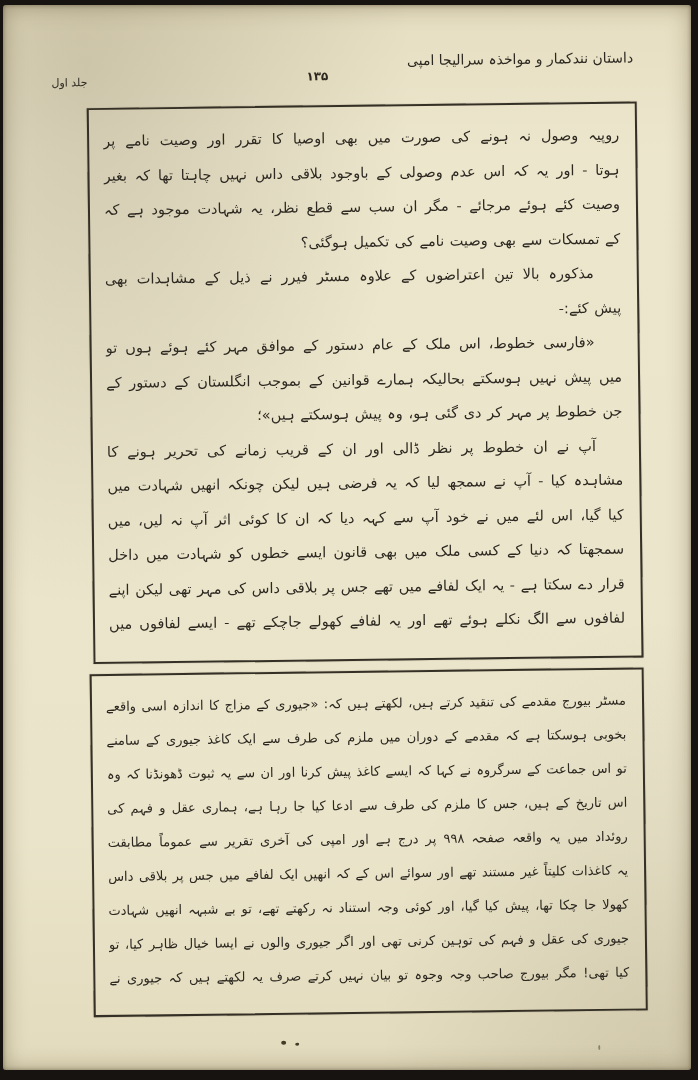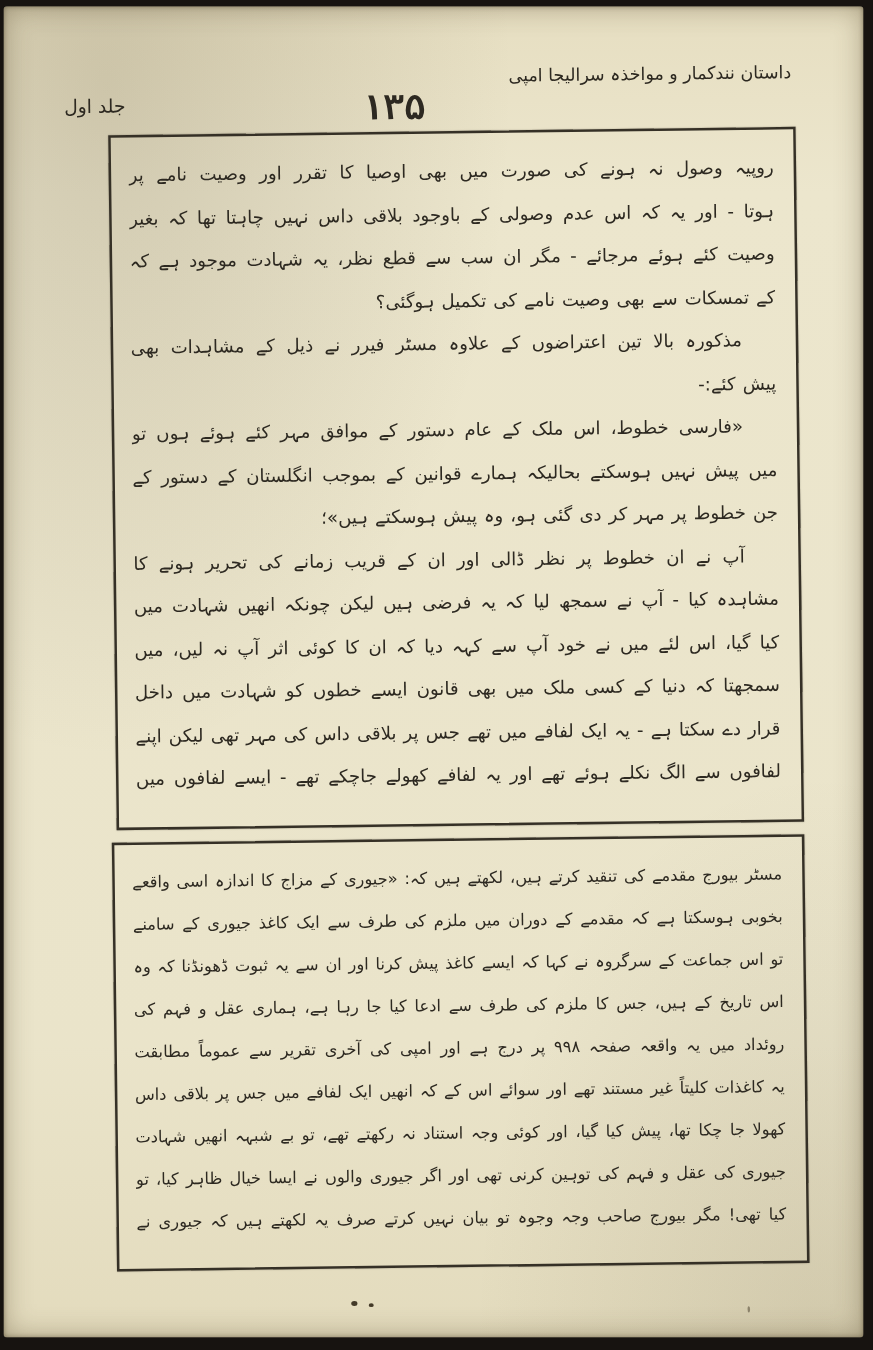--- a/index.html
+++ b/index.html
@@ -14,22 +14,22 @@
       radial-gradient(ellipse at 12% 6%, rgba(80,68,40,0.18), rgba(0,0,0,0) 38%),
       radial-gradient(ellipse at 95% 100%, rgba(80,68,40,0.12), rgba(0,0,0,0) 30%),
       linear-gradient(180deg,#e6dec1 0%,#ece6cd 14%,#eae4ca 78%,#e3dbbd 100%);
     box-shadow:inset 0 0 22px rgba(70,55,25,0.38), inset 0 0 4px rgba(40,30,10,0.45);
     border-radius:3px;
     color:#2d2921;
   }
   .tilt{position:absolute;inset:0;transform:rotate(-0.7deg);transform-origin:50% 50%;}
   .hdr{position:absolute;white-space:nowrap;}
   .hdr-title{top:48px;right:52px;font-size:14px;letter-spacing:0.3px;}
-  .hdr-num{top:64px;left:297px;width:46px;text-align:center;font-size:28px;font-weight:bold;font-family:Liberation Mono, monospace;}
-  .hdr-vol{top:68px;left:54px;font-size:15px;}
+  .hdr-num{top:64px;left:297px;width:46px;text-align:center;font-size:12px;font-weight:bold;}
+  .hdr-vol{top:68px;left:54px;font-size:11px;}
   .box{
     position:absolute;border:2px solid #353026;
     box-shadow:0 0 1px rgba(53,48,38,0.6);
     padding:14px 16px 6px 14px;box-sizing:border-box;
     direction:rtl;
   }
   .box1{left:89px;top:100px;width:550px;height:556px;font-size:14.5px;}
   .box2{left:85px;top:666px;width:554px;height:343px;font-size:13px;}
   .line{
     height:34.5px;line-height:34.5px;overflow:hidden;

